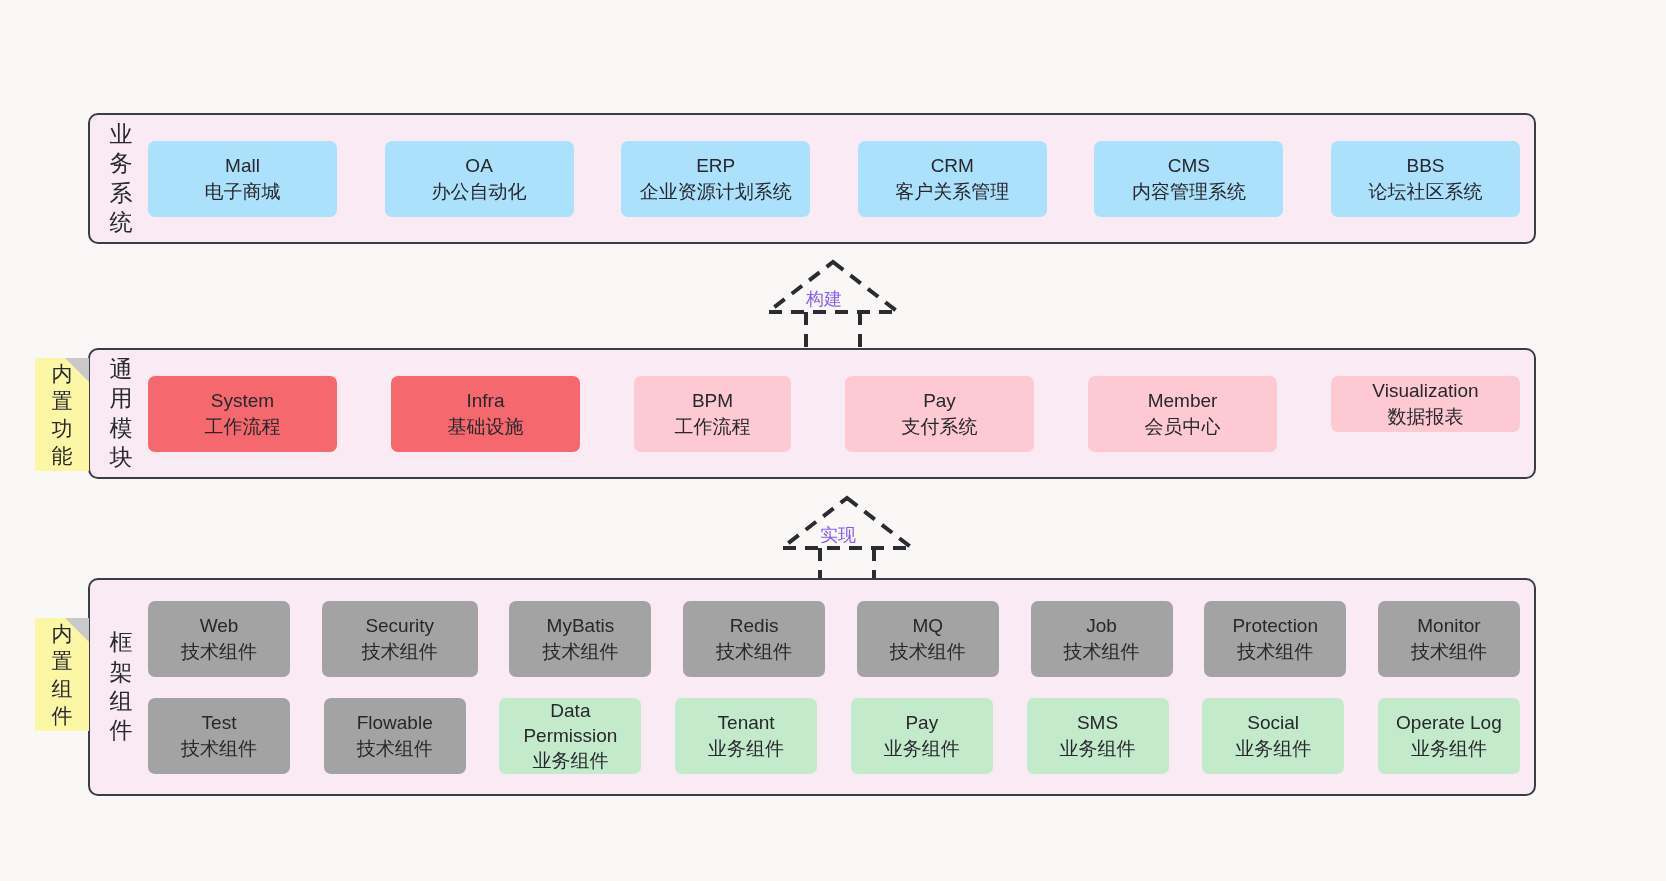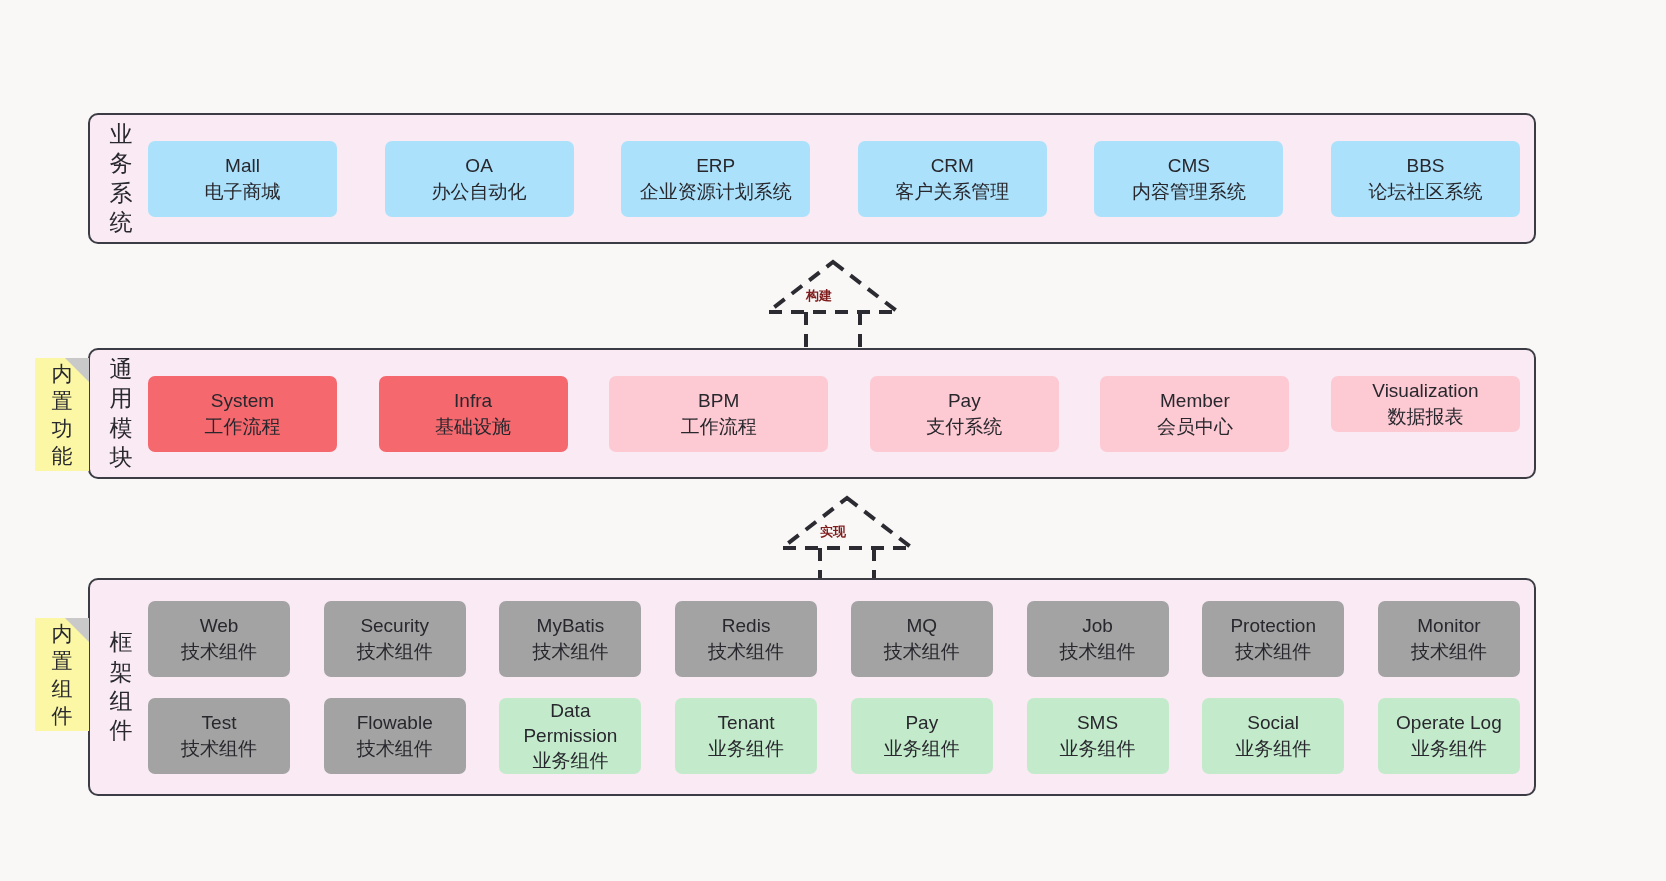--- a/index.html
+++ b/index.html
@@ -107,26 +107,25 @@
     width: 24px;
     height: 24px;
     background: #c9c9c9;
     clip-path: polygon(0 0, 100% 100%, 100% 0);
   }
 
   
   .arrow-wrap { position: absolute; }
   .arrow-label {
     position: absolute;
-    font-size: 13px;
-    color: #7f1d1d;
+    font-size: 18px;
+    color: #8b5cf6;
     background: transparent;
     user-select: none;
     white-space: nowrap;
-    font-weight: bold;
   }
 </style>
 </head>
 <body>
 
 <div id="canvas">
 
   <div class="layer" id="layer-business" style="left:88px; top:113px; width:1448px; height:131px;">
     <div class="layer-title">
       <span>业</span>
@@ -184,21 +183,21 @@
     <div class="cards">
       <div class="card-row">
         <div class="card c-red" style="width:189px;height:76px;">
           <span class="en">System</span>
           <span class="cn">工作流程</span>
         </div>
         <div class="card c-red" style="width:189px;height:76px;">
           <span class="en">Infra</span>
           <span class="cn">基础设施</span>
         </div>
-        <div class="card c-pink" style="width:219px;height:76px;">
+        <div class="card c-pink" style="width:157px;height:76px;">
           <span class="en">BPM</span>
           <span class="cn">工作流程</span>
         </div>
         <div class="card c-pink" style="width:189px;height:76px;">
           <span class="en">Pay</span>
           <span class="cn">支付系统</span>
         </div>
         <div class="card c-pink" style="width:189px;height:76px;">
           <span class="en">Member</span>
           <span class="cn">会员中心</span>
@@ -233,21 +232,21 @@
       <span>架</span>
       <span>组</span>
       <span>件</span>
     </div>
     <div class="cards">
       <div class="card-row" style="margin-bottom:21px;">
         <div class="card c-green" style="width:142px;height:76px;">
           <span class="en">Web</span>
           <span class="cn">技术组件</span>
         </div>
-        <div class="card c-green" style="width:142px;height:76px;">
+        <div class="card c-green" style="width:156px;height:76px;">
           <span class="en">Security</span>
           <span class="cn">技术组件</span>
         </div>
         <div class="card c-green" style="width:142px;height:76px;">
           <span class="en">MyBatis</span>
           <span class="cn">技术组件</span>
         </div>
         <div class="card c-green" style="width:142px;height:76px;">
           <span class="en">Redis</span>
           <span class="cn">技术组件</span>

